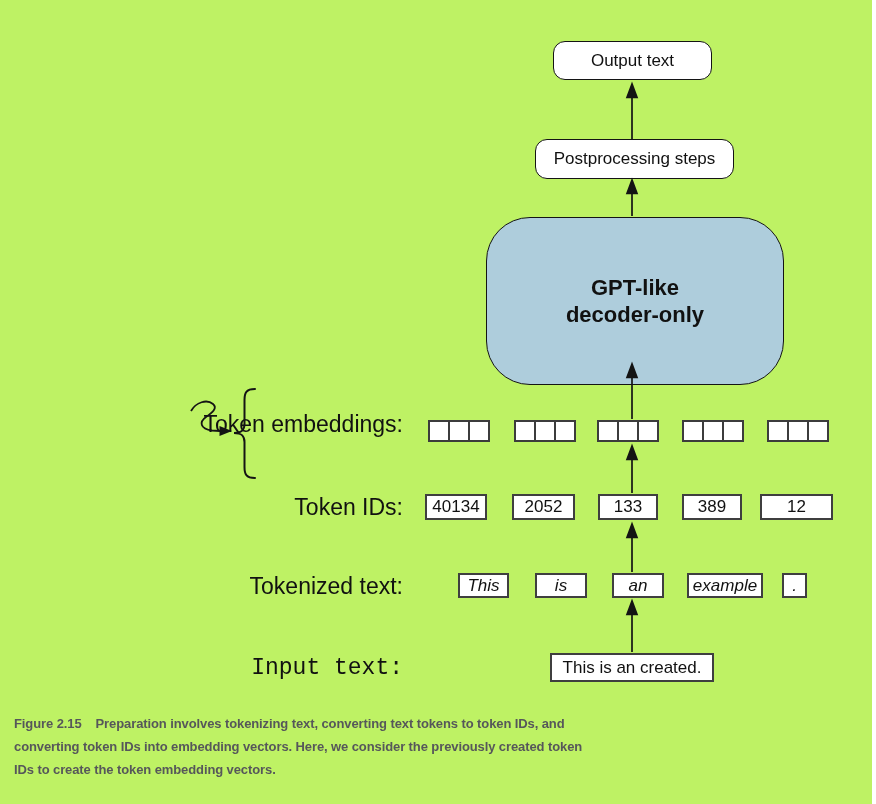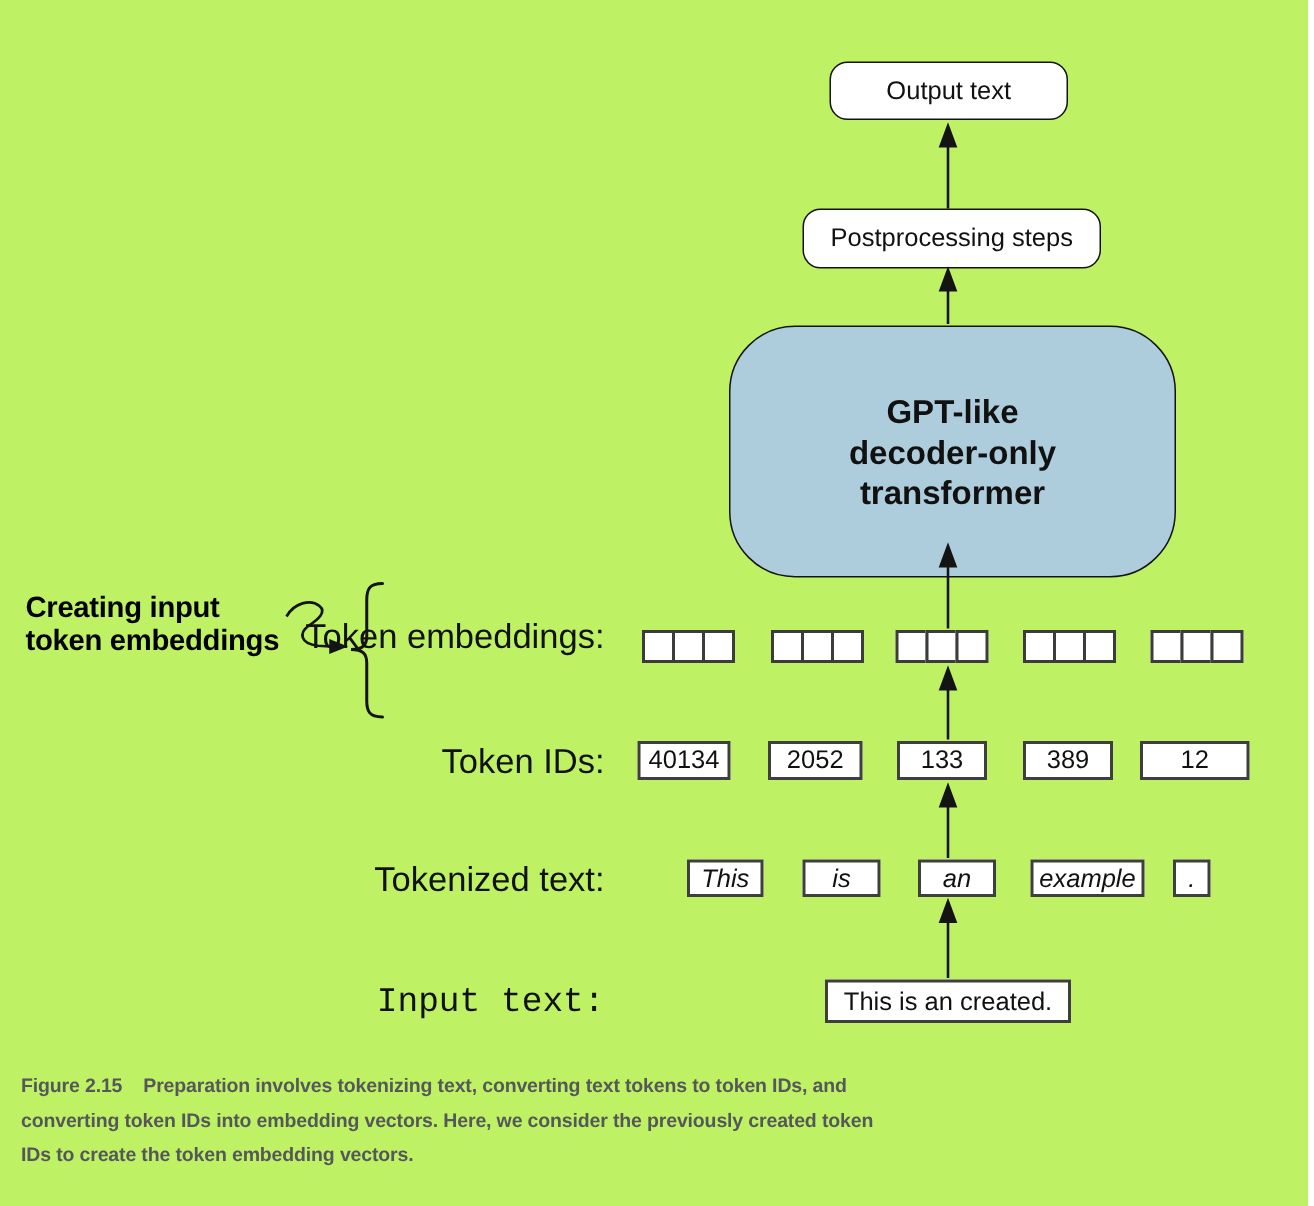--- a/index.html
+++ b/index.html
@@ -75,21 +75,20 @@
     <span>Output text</span>
   </div>
 
   <div class="flowbox box-post">
     <span>Postprocessing steps</span>
   </div>
 
   <div class="flowbox box-gpt">
     <div>GPT-like</div>
     <div>decoder-only</div>
-    <div>transformer</div>
   </div>
 
   <div class="rowlabel lbl-emb">Token embeddings:</div>
   <div class="rowlabel lbl-ids">Token IDs:</div>
   <div class="rowlabel lbl-tok">Tokenized text:</div>
   <div class="rowlabel lbl-inp">Input text:</div>
 
   <div id="emb-groups">
       <div class="emb-group" style="left: 428px;">
         <span class="emb-sq"></span>
@@ -129,24 +128,20 @@
   <div class="tok-row">
     <div class="valbox" style="left:458px;width:51px;">This</div>
     <div class="valbox" style="left:535px;width:52px;">is</div>
     <div class="valbox" style="left:612px;width:52px;">an</div>
     <div class="valbox" style="left:687px;width:76px;">example</div>
     <div class="valbox" style="left:782px;width:25px;">.</div>
   </div>
 
   <div class="valbox box-input">This is an created.</div>
 
-  <div class="annotation">
-    <div>Creating input</div>
-    <div>token embeddings</div>
-  </div>
 
   <svg class="overlay" viewBox="0 0 876 804">
     <g stroke="#141414" stroke-width="1.7" fill="#141414">
 
       <g>
         <line x1="632" y1="139" x2="632" y2="96" fill="none"></line>
         <polygon points="632,84 627,97.5 637,97.5"></polygon>
       </g>
 
       <g>

